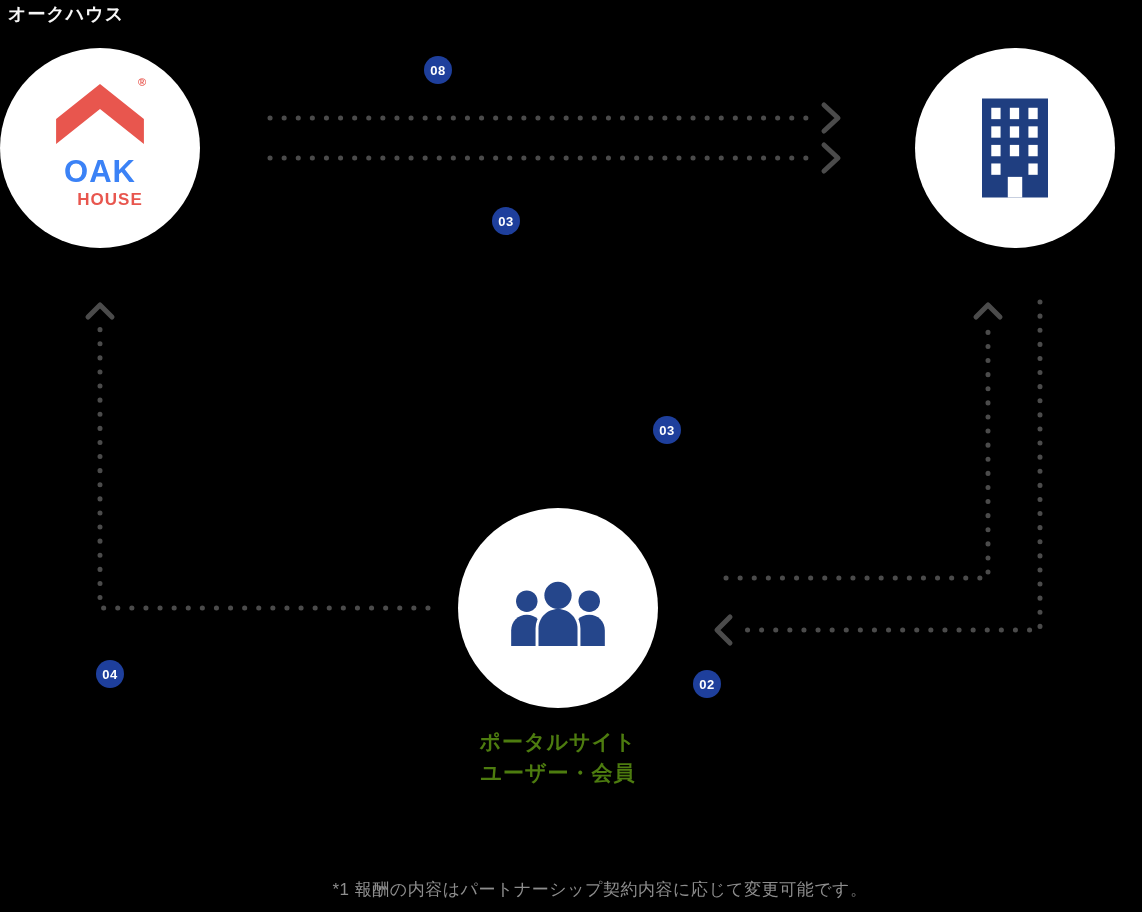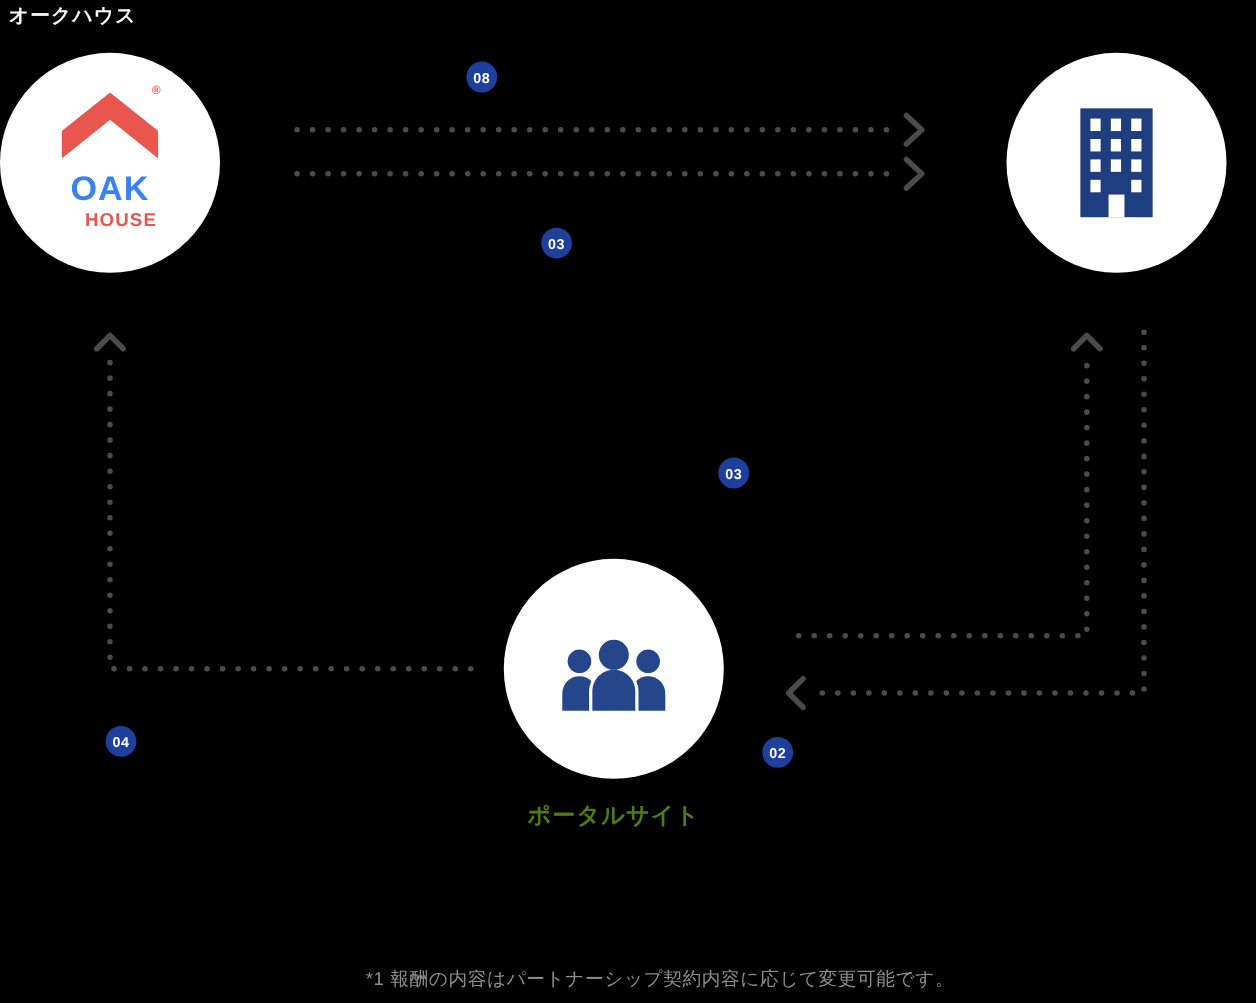--- a/index.html
+++ b/index.html
@@ -128,20 +128,21 @@
 
       <g fill="#25468b">
         <circle cx="60" cy="28" r="14"></circle>
         <path d="M40 80 V62 c0-11 9-20 20-20 c11 0 20 9 20 20 V80 Z"></path>
       </g>
     </svg>
   </div>
 
   <div class="label-users">
     <div>ポータルサイト</div>
+    <div>ユーザー・会員</div>
   </div>
 
   <div class="badge badge-01">08</div>
   <div class="badge badge-05">03</div>
   <div class="badge badge-03">03</div>
   <div class="badge badge-04">04</div>
   <div class="badge badge-02">02</div>
 
   <div class="footnote">*1 報酬の内容はパートナーシップ契約内容に応じて変更可能です。</div>
 

